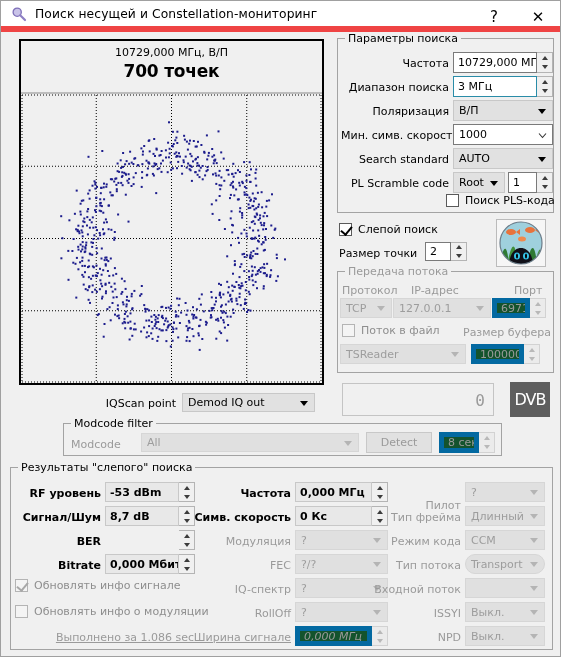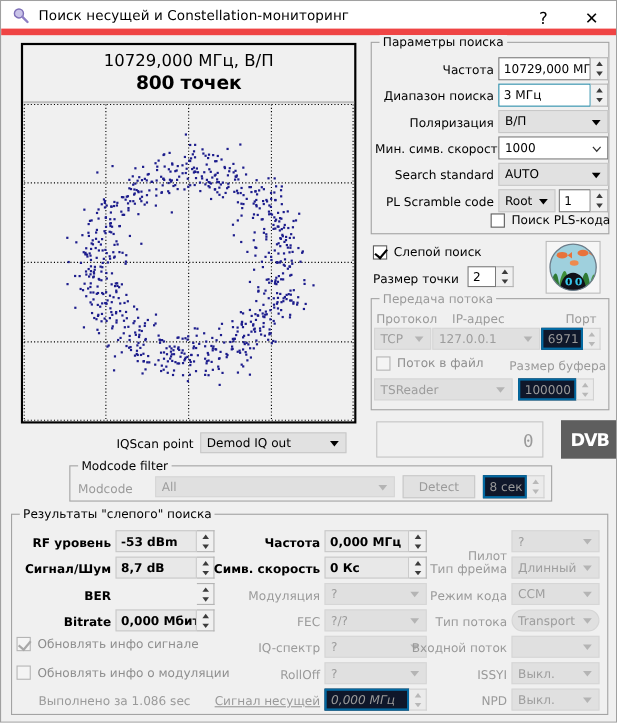--- a/index.html
+++ b/index.html
@@ -66,21 +66,21 @@
   
   .lab {
     position: absolute;
     font-size: 11px;
     color: #000;
     white-space: nowrap;
     text-align: right;
   }
   .lab.dim { color: #9a9a9a; }
   .lab.b { font-weight: bold; }
-  .lab.c { text-align: left; }
+  .lab.c { text-align: center; text-decoration: underline; }
   .lab.l { text-align: left; }
   .lab.under { text-decoration: underline; }
 
   
   .field {
     position: absolute;
     background: #ffffff;
     border: 1px solid #7a7a7a;
     font-size: 11px;
     color: #000;
@@ -88,22 +88,22 @@
     padding-left: 4px;
     white-space: nowrap;
     overflow: hidden;
   }
   .field.ro {               
     background: #e8e8e8;
     border: 1px solid #c8c8c8;
     color: #000;
   }
   .field.disabled {
-    background: #0f172a;
-    border: 2px solid #0369a1;
+    background: #14532d;
+    border: 5px solid #0369a1;
     color: #9a9a9a;
   }
   .field.focus { border: 1px solid #2a8ca8; }
   .field.bold { font-weight: bold; }
   .field.italic { font-style: italic; color: #9a9a9a; }
 
   
   .combo {
     position: absolute;
     background: #e1e1e1;
@@ -192,41 +192,41 @@
   #const-box {
     position: absolute;
     left: 18px; top: 38px; width: 305px; height: 346px;
     background: #f0f0f0;
     border: 2px solid #000;
   }
   #const-head {
     position: absolute; left: 0; top: 0; width: 100%;
     text-align: center;
   }
-  #const-freq { font-size: 15px; margin-top: 5px; }
+  #const-freq { font-size: 11px; margin-top: 5px; }
   #const-points { font-size: 17px; font-weight: bold; margin-top: 2px; letter-spacing: -0.2px; }
   #const-sep {
     position: absolute; left: 0; top: 51px; width: 100%; height: 2px;
     background: #bdbdbd;
   }
   #plot {
     position: absolute; left: 0; top: 53px; width: 301px; height: 289px;
   }
 
   
   #aquarium {
     position: absolute; left: 495px; top: 218px; width: 50px; height: 48px;
     background: #f6f6f6; border: 1px solid #bbb;
   }
   
   #dvb {
-    position: absolute; left: 509px; top: 381px; width: 52px; height: 35px;
+    position: absolute; left: 509px; top: 381px; width: 40px; height: 35px;
     background: #5e5e5e;
     display: flex; align-items: center; justify-content: center;
-    color: #fff; font-weight: bold; font-size: 16px;
+    color: #fff; font-weight: normal; font-size: 16px;
     font-family: "DejaVu Sans", "Liberation Sans", sans-serif;
     letter-spacing: -1px;
   }
   
   #lcdbox {
     position: absolute; left: 341px; top: 382px; width: 152px; height: 33px;
     background: #f0f0f0; border: 1px solid #c4c4c4;
   }
   #lcd {
     position: absolute; right: 8px; top: 7px;
@@ -247,21 +247,21 @@
       </svg>
     </div>
     <div id="title-text">Поиск несущей и Constellation-мониторинг</div>
     <div class="tb-btn" id="tb-help">?</div>
     <div class="tb-btn" id="tb-close">✕</div>
   </div>
 
   <div id="const-box">
     <div id="const-head">
       <div id="const-freq">10729,000 МГц, В/П</div>
-      <div id="const-points">800 точек</div>
+      <div id="const-points">700 точек</div>
     </div>
     <div id="const-sep"></div>
     <svg id="plot" viewBox="0 0 301 289" preserveAspectRatio="none">
       <rect x="0" y="0" width="301" height="289" fill="#f0f0f0"></rect>
       <g id="grid" stroke="#000" stroke-width="1" stroke-dasharray="1,2" fill="none">
           <line x1="1" y1="1" x2="1" y2="288"></line>
           <line x1="75.25" y1="1" x2="75.25" y2="288"></line>
           <line x1="150.5" y1="1" x2="150.5" y2="288"></line>
           <line x1="225.75" y1="1" x2="225.75" y2="288"></line>
           <line x1="300" y1="1" x2="300" y2="288"></line>
@@ -1305,21 +1305,21 @@
     <span>?</span>
     <span class="arrow"></span>
   </div>
 
   <div class="lab dim" style="left:200px; top:606px; width:90px;">RollOff</div>
   <div class="combo disabled" style="left:294px; top:601px; width:93px; height:20px;">
     <span>?</span>
     <span class="arrow"></span>
   </div>
 
-  <div class="lab dim under" style="left:190px; top:630px; width:100px;">Сигнал несущей</div>
+  <div class="lab dim under" style="left:190px; top:630px; width:100px;">Ширина сигнале</div>
   <div class="field disabled italic" style="left:294px; top:625px; width:77px; height:20px;">0,000 МГц</div>
   <div class="spin disabled" style="left:371px; top:625px; height:20px;">
       <div class="up"></div>
       <div class="dn"></div>
     </div>
 
   <div class="lab dim" style="left:390px; top:486px; width:70px;margin-top:12px;">Пилот</div>
   <div class="combo disabled" style="left:464px; top:481px; width:80px; height:20px;">
     <span>?</span>
     <span class="arrow"></span>

